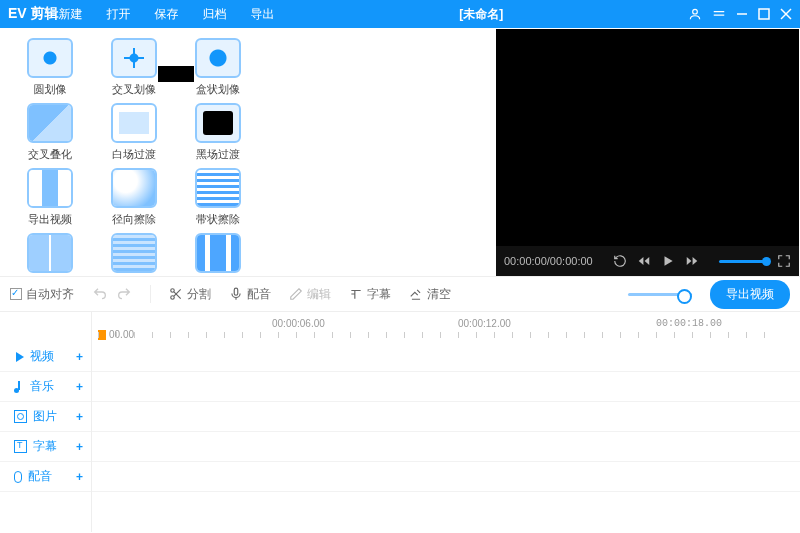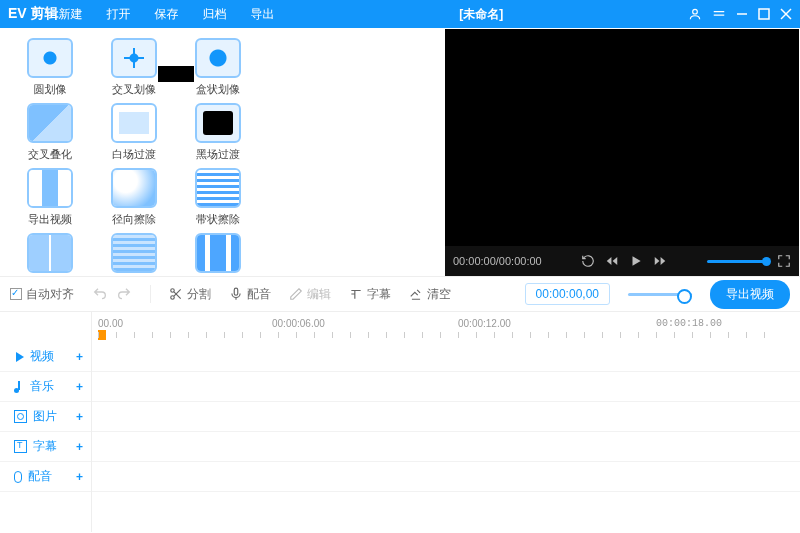--- a/index.html
+++ b/index.html
@@ -34,21 +34,21 @@
   .t-white::after{background:linear-gradient(#d0e8ff,#d0e8ff) center/30px 22px no-repeat;}
   .t-black::after{background:#000 center/30px 22px no-repeat;background-size:30px 22px; inset:6px 6px; border-radius:3px;}
   .t-push::after{background:linear-gradient(90deg,#fff 30%,#7fc1ff 30% 70%,#fff 70%);}
   .t-stripe::after{background:repeating-linear-gradient(0deg,#4da6ff 0 3px,#fff 3px 6px);}
   .t-radial::after{background:radial-gradient(circle at 30% 30%,#fff 30%,#7fc1ff 80%);}
   .t-two::after{background:linear-gradient(90deg,#9ecfff 48%,#fff 48% 52%,#9ecfff 52%);}
   .t-hstripe::after{background:repeating-linear-gradient(0deg,#7fc1ff 0 3px,#c9e4ff 3px 6px);}
   .t-bars::after{background:linear-gradient(90deg,#4da6ff 20%,#fff 20% 30%,#4da6ff 30% 70%,#fff 70% 80%,#4da6ff 80%);}
   .cell-label{font-size:11px;color:#444;}
   .blackmask{position:absolute;width:36px;height:16px;background:#000;top:66px;left:158px;}
-  .preview { width:354px; background:#000; position:relative; margin:1px 1px 0 0;}
+  .preview { width:303px; background:#000; position:relative; margin:1px 1px 0 0;}
   .video { position:absolute; inset:6px 6px 30px 6px; background:#000; }
   .ctrl { position:absolute; bottom:0; left:0; right:0; height:30px; background:#111; color:#bbb; display:flex; align-items:center; padding:0 8px; gap:10px; font-size:11px;}
   .ctrl .spacer{flex:1;}
   .pbtn{cursor:pointer;}
   .vslider{width:60px;height:3px;background:#1296fb;position:relative;border-radius:2px;}
   .vslider::after{content:"";position:absolute;right:-4px;top:-3px;width:9px;height:9px;border-radius:50%;background:#1296fb;}
   .toolbar{height:36px;border-top:1px solid #eee;border-bottom:1px solid #eee;display:flex;align-items:center;padding:0 10px;gap:18px;color:#666;}
   .tbtn{display:flex;align-items:center;gap:4px;cursor:pointer;}
   .tsep{flex:0 0 1px;height:18px;background:#eee;}
   .tspace{flex:1;}
@@ -261,21 +261,20 @@
       </svg>
     <span>字幕</span>
   </span>
   <span class="tbtn">
     <svg width="14" height="14" viewBox="0 0 24 24" fill="none" stroke="#666" stroke-width="2">
         <path d="M3 16l7-7 5 5M14 5l5 5M5 21h14"></path>
       </svg>
     <span>清空</span>
   </span>
   <span class="tspace"></span>
-  <span class="timecode">00:00:00,00</span>
   <div class="zslider"></div>
   <span class="export">导出视频</span>
 </div>
 
 <div class="timeline">
   <div class="tracklabels">
     <div class="ruler-pad"></div>
     <div id="trackhdrs">
         <div class="track">
           <span class="tricon play"></span>
@@ -300,21 +299,21 @@
         <div class="track">
           <span class="tricon mic"></span>
           <span>配音</span>
           <span class="plus">+</span>
         </div>
       </div>
   </div>
   <div class="tracks-area">
     <div class="ruler" id="ruler">
       <div class="playhead"></div>
-    <div class="rlabel" style="left: 6px;">00.00</div>
+    <div class="rlabel" style="left: 17px; margin-top: 11px;">00.00</div>
         <div class="rlabel" style="left: 180px;">00:00:06.00</div>
         <div class="rlabel" style="left: 366px;">00:00:12.00</div>
         <div class="rlabel" style="left: 564px; font-family: Liberation Mono, monospace;">00:00:18.00</div>
         <div class="rtick" style="left: 6px;"></div>
         <div class="rtick" style="left: 24px;"></div>
         <div class="rtick" style="left: 42px;"></div>
         <div class="rtick" style="left: 60px;"></div>
         <div class="rtick" style="left: 78px;"></div>
         <div class="rtick" style="left: 96px;"></div>
         <div class="rtick" style="left: 114px;"></div>

